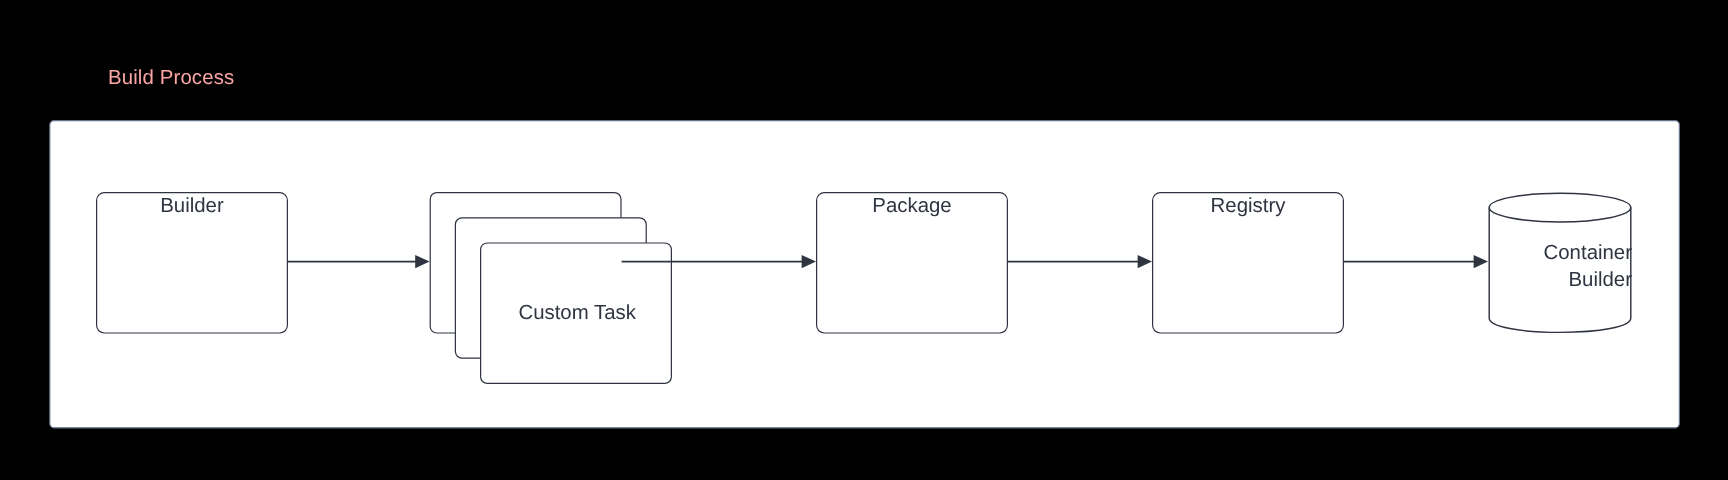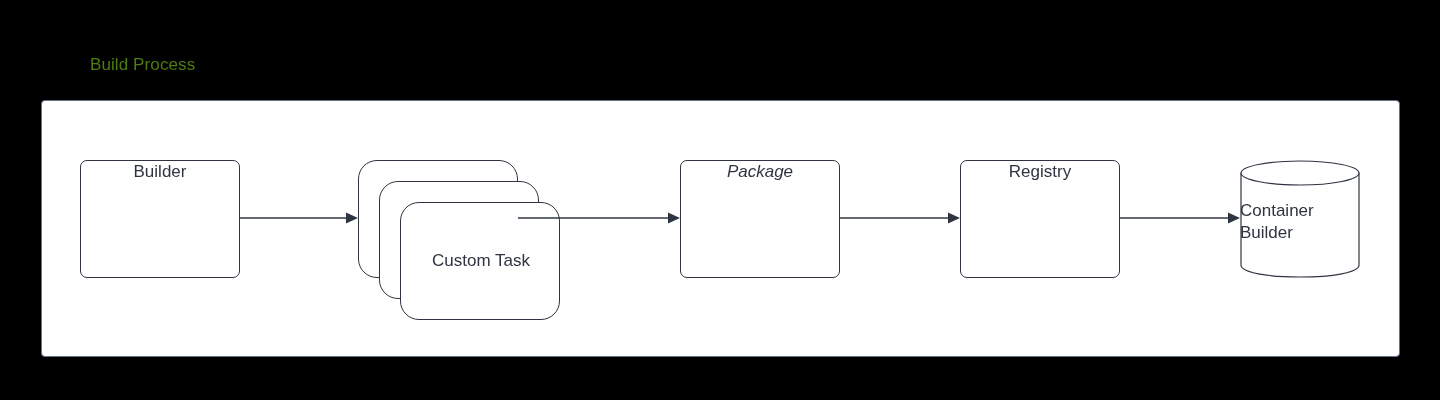--- a/index.html
+++ b/index.html
@@ -22,21 +22,21 @@
     height: 400px;
     background: #000000;
   }
 
   
   .group-title {
     position: absolute;
     left: 90px;
     top: 55px;
     font-size: 17px;
-    color: #4d7c0f;
+    color: #fca5a5;
     letter-spacing: 0.1px;
     white-space: nowrap;
   }
 
   
   .group-container {
     position: absolute;
     left: 41px;
     top: 100px;
     width: 1359px;
@@ -57,29 +57,29 @@
     display: flex;
     align-items: flex-start;
     justify-content: center;
     text-align: center;
     color: #2e3440;
     font-size: 17px;
     line-height: 1.3;
   }
 
   .node-builder   { left: 80px;  top: 160px; width: 160px; height: 118px; }
-  .node-package   { left: 680px; top: 160px; width: 160px; height: 118px; font-style: italic; }
+  .node-package   { left: 680px; top: 160px; width: 160px; height: 118px; }
   .node-publish   { left: 960px; top: 160px; width: 160px; height: 118px; }
 
   
   .stack-card {
     position: absolute;
     background: #ffffff;
     border: 1px solid #2e3440;
-    border-radius: 19px;
+    border-radius: 6px;
     box-sizing: border-box;
     width: 160px;
     height: 118px;
     overflow: hidden;
     color: #2e3440;
     font-size: 17px;
   }
   .stack-card .card-label {
     position: absolute;
     left: 0;
@@ -103,21 +103,21 @@
   }
   .cylinder svg { display: block; }
   .cylinder-label {
     position: absolute;
     left: 0;
     top: 0;
     width: 120px;
     height: 118px;
     display: flex;
     flex-direction: column;
-    align-items: flex-start;
+    align-items: flex-end;
     justify-content: center;
     color: #2e3440;
     font-size: 17px;
     line-height: 1.32;
     text-align: center;
     padding-top: 6px;
     box-sizing: border-box;
   }
 
   

